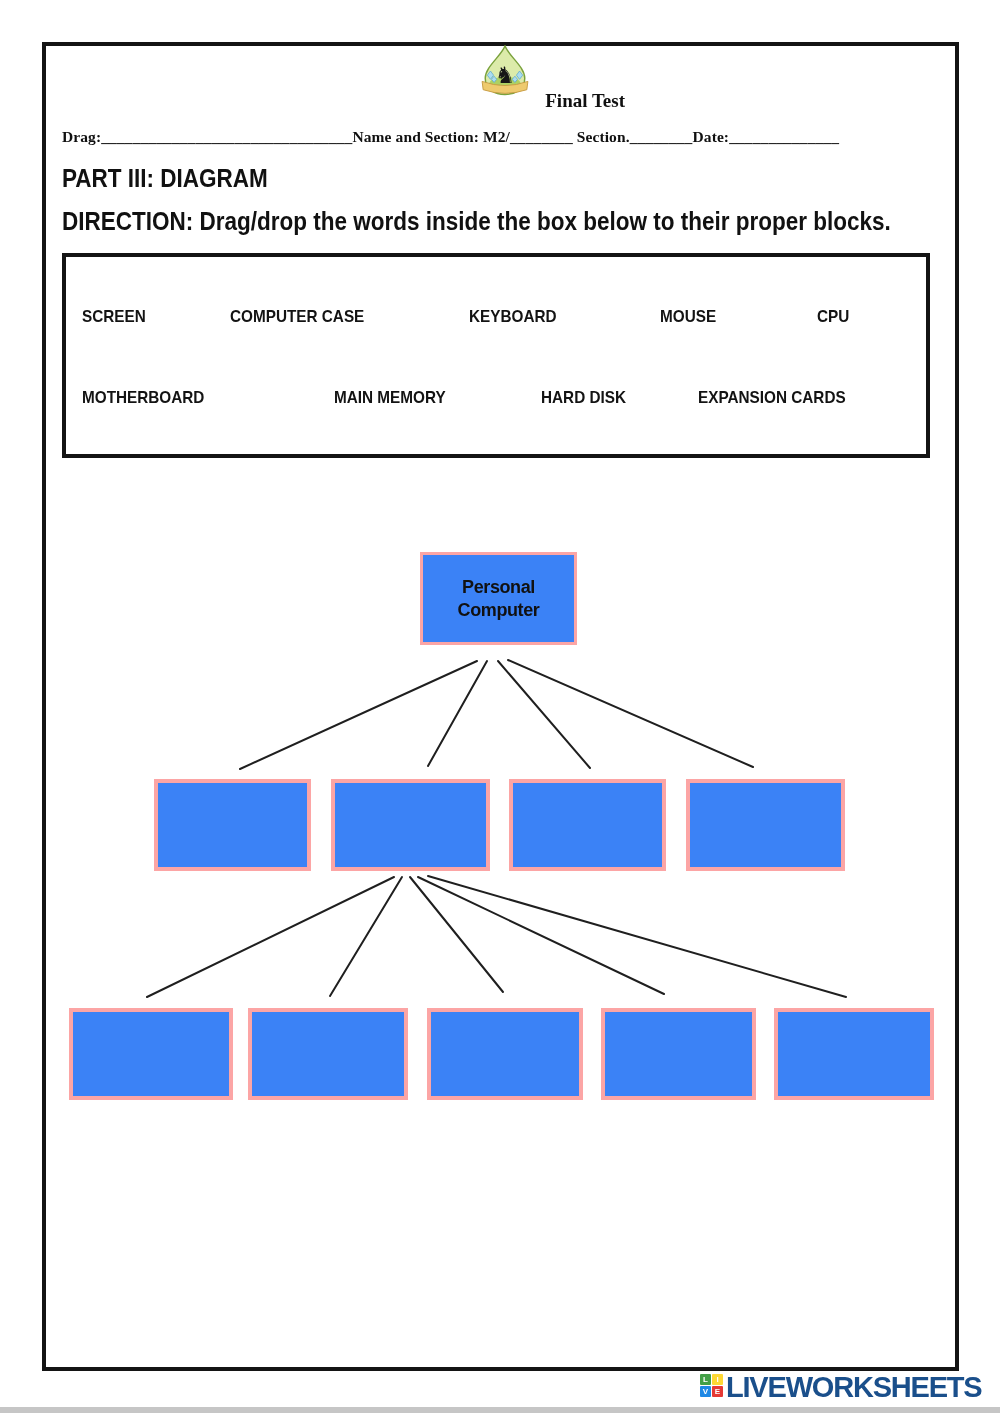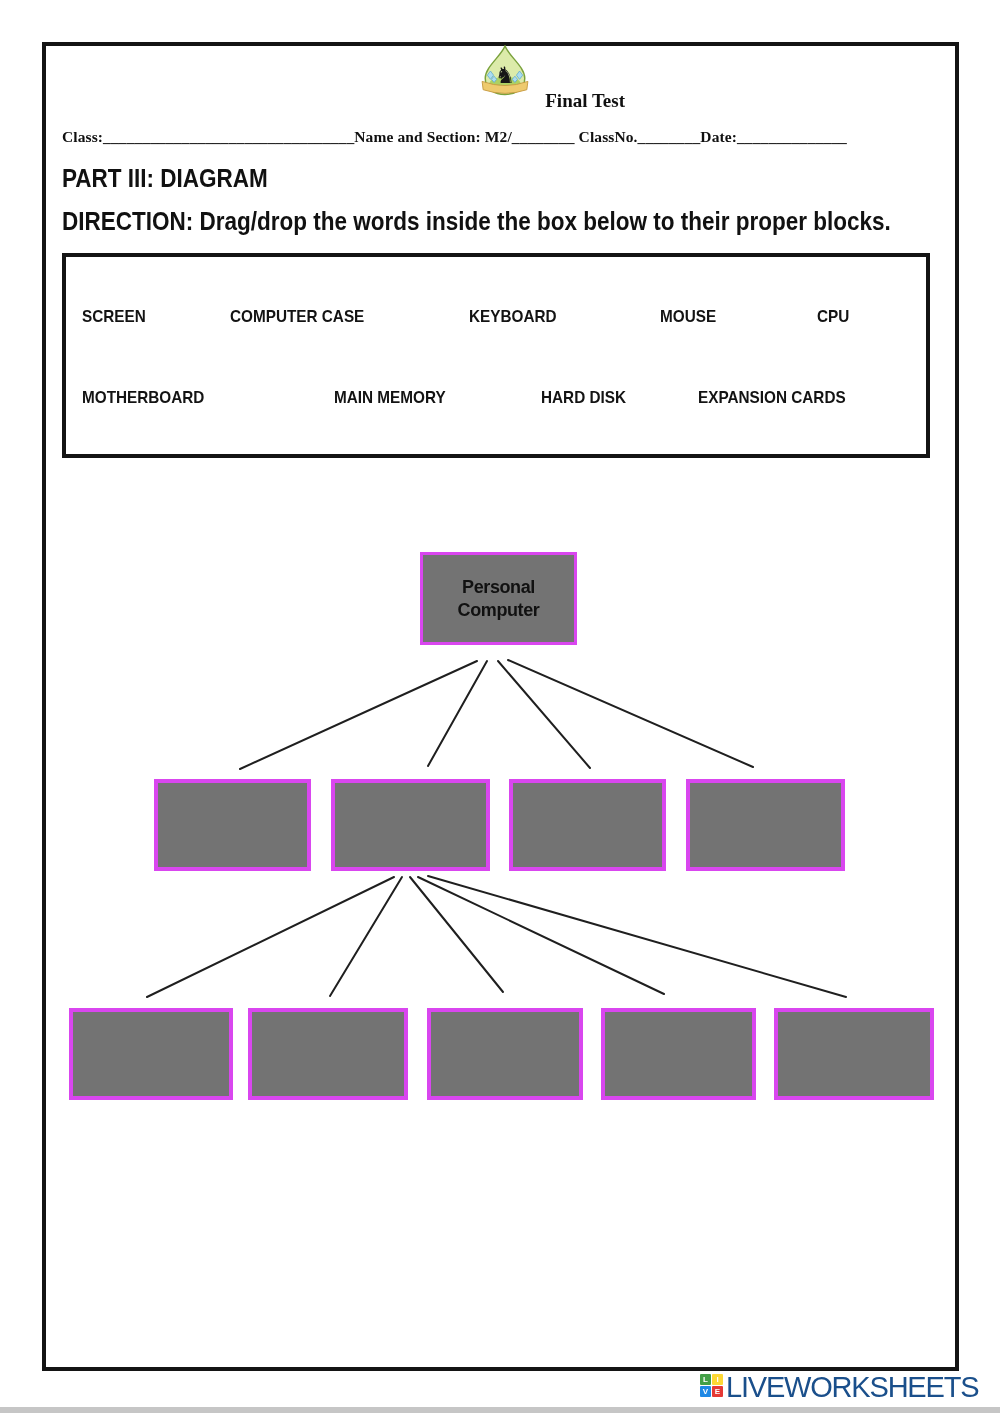--- a/index.html
+++ b/index.html
@@ -22,34 +22,34 @@
   .heading{font-weight:700;transform:scaleX(.9);transform-origin:left top;white-space:nowrap;color:#111;}
   #part-title{left:62px;top:164px;font-size:25px;}
   #direction{left:62px;top:207px;font-size:25px;}
 
   
   #word-bank{left:62px;top:253px;width:868px;height:205px;border:4px solid #141414;box-sizing:border-box;}
   .bank-word{position:absolute;font-weight:700;font-size:17px;transform:scaleX(.9);
              transform-origin:left top;white-space:nowrap;color:#131313;cursor:grab;}
 
   
-  .node{border:4px solid #d946ef;box-sizing:border-box;background:#737373;}
+  .node{border:4px solid #fca5a5;box-sizing:border-box;background:#3b82f6;}
   #pc-box{left:420px;top:552px;width:157px;height:93px;border-width:3px;
           display:flex;align-items:center;justify-content:center;text-align:center;
           font-weight:700;font-size:18px;letter-spacing:-.4px;line-height:1.25;color:#111;}
   #diagram-lines{left:0;top:0;width:1000px;height:1413px;pointer-events:none;}
 
   
   #footer-logo{left:700px;top:1374px;width:24px;height:25px;display:grid;
                grid-template-columns:11px 11px;grid-template-rows:11px 11px;gap:1px;}
   .tile{display:flex;align-items:center;justify-content:center;
         font-weight:700;font-size:8px;color:#fff;border-radius:1px;}
   .tile-l{background:#43a047;} .tile-i{background:#fdd835;}
   .tile-v{background:#1e88e5;} .tile-e{background:#e53935;}
-  #brand{left:726px;top:1371px;font-weight:400;font-size:29px;letter-spacing:-1.2px;
+  #brand{left:726px;top:1371px;font-weight:700;font-size:29px;letter-spacing:-1.2px;
          color:#1a4f8b;white-space:nowrap;}
   #bottom-strip{left:0;top:1407px;width:1000px;height:6px;background:#b3b3b3;opacity:.75;}
 </style>
 </head>
 <body>
 
 <div id="page">
 
   <div id="frame" class="abs"></div>
 
@@ -62,21 +62,21 @@
       <path d="M37 29 l3 -4 3 4 -3 4 Z"></path>
         <path d="M33 33 l2.5 -3 2.5 3 -2.5 3 Z"></path>
     </g>
     <path d="M4 35 Q 26 43 48 35 L 47 43 Q 26 50 5 43 Z" fill="#eeca6e" stroke="#c79b42" stroke-width="0.9"></path>
     <text x="26" y="37" font-size="22" text-anchor="middle" font-family="DejaVu Sans" fill="#161616">♞</text>
   </svg>
 
   <div id="test-title" class="abs">Final Test</div>
 
   <div id="fields-line" class="abs">
-    <span>Class:</span><span>________________________________</span><span>Name and Section: M2/</span><span>________</span><span> ClassNo.</span><span>________</span><span>Date:</span><span>______________</span>
+    <span>Drag:</span><span>________________________________</span><span>Name and Section: M2/</span><span>________</span><span> Section.</span><span>________</span><span>Date:</span><span>______________</span>
   </div>
 
   <div id="part-title" class="abs heading">PART III: DIAGRAM</div>
   <div id="direction" class="abs heading">DIRECTION: Drag/drop the words inside the box below to their proper blocks.</div>
 
   <div id="word-bank" class="abs">
     <span class="bank-word" style="left:16px;top:50px">SCREEN</span>
     <span class="bank-word" style="left:164px;top:50px">COMPUTER CASE</span>
     <span class="bank-word" style="left:403px;top:50px">KEYBOARD</span>
     <span class="bank-word" style="left:594px;top:50px">MOUSE</span>

